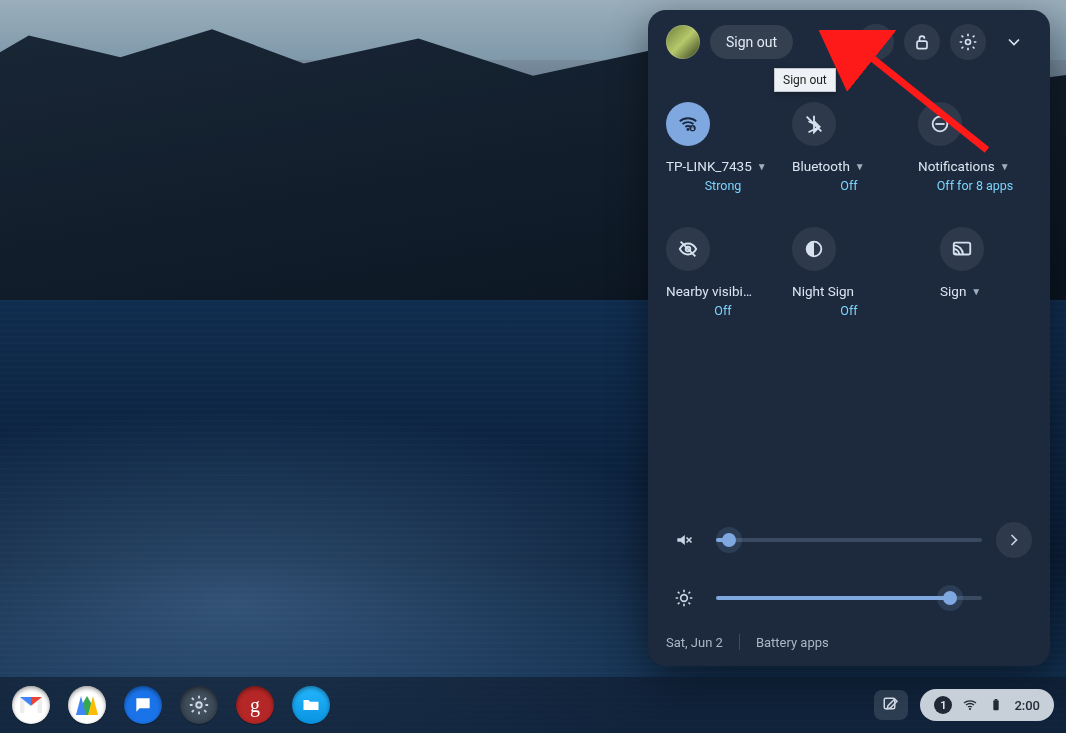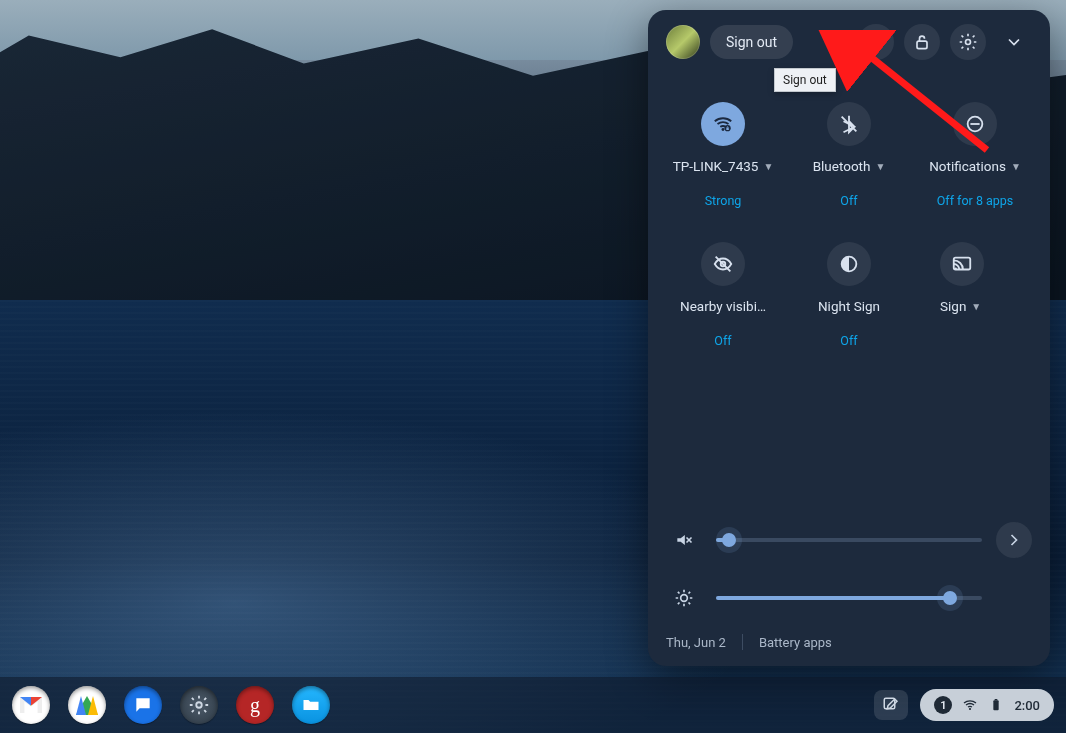--- a/index.html
+++ b/index.html
@@ -88,28 +88,28 @@
   .hdr-icon.plain { background:transparent; }
   .panel-header .spacer { flex:1; }
   .tooltip {
     position:absolute; left:108px; top:44px; background:#eef1f5; color:#222; font-size:12px;
     padding:4px 8px; border:1px solid #c2c8ce; box-shadow: 0 2px 6px rgba(0,0,0,.25);
     white-space:nowrap;
   }
   .cursor { position:absolute; left:170px; top:30px; width:18px; height:18px; pointer-events:none; }
 
   .tiles { margin-top:42px; display:grid; grid-template-columns: repeat(3, 1fr); row-gap:34px; column-gap:12px; }
-  .tile { display:flex; flex-direction:column; align-items:center; text-align:center; }
+  .tile { display:flex; flex-direction:column; text-align:center; }
   .tile .circle { width:44px; height:44px; border-radius:50%; background: rgba(255,255,255,0.08); display:flex; align-items:center; justify-content:center; cursor:pointer; }
   .tile .circle.active { background:#7ea8df; }
   .tile .circle svg { width:22px; height:22px; stroke:#d8e1ee; fill:none; stroke-width:2; }
   .tile .circle.active svg { stroke:#1b2940; fill:none; }
   .tile .label { margin-top:12px; font-size:13.5px; color:#dbe4f0; display:flex; align-items:center; gap:5px; max-width:118px; white-space:nowrap; overflow:hidden; text-overflow:ellipsis; }
   .tile .label .caret { font-size:10px; opacity:.7; }
-  .tile .sub { font-size:12.5px; color:#0ea5e9; margin-top:19px; }
+  .tile .sub { font-size:12.5px; color:#7dd3fc; margin-top:4px; }
   .tile.left-align { align-items:flex-start; padding-left:22px; }
 
   .sliders { margin-top:auto; padding-top:16px; display:flex; flex-direction:column; gap:22px; }
   .slider-row { display:flex; align-items:center; gap:14px; }
   .end-icon { width:36px; height:36px; display:flex; align-items:center; justify-content:center; color:#c8d4e4; }
   .end-icon.round { background: rgba(255,255,255,0.08); border-radius:50%; cursor:pointer; }
   .end-icon svg{ width:20px; height:20px; stroke:#c8d4e4; fill:none; stroke-width:2; }
   .track { flex:1; height:4px; border-radius:2px; background:#3a4a61; position:relative; }
   .track .fill { position:absolute; left:0; top:0; bottom:0; background:#7ea8df; border-radius:2px; }
   .track .thumb { position:absolute; top:50%; width:14px; height:14px; border-radius:50%; background:#7ea8df; transform:translate(-50%,-50%); box-shadow:0 0 0 6px rgba(126,168,223,0.15); }
@@ -285,21 +285,21 @@
       </div>
       <div class="track" id="bri-track">
         <div class="fill" id="bri-fill" style="width: 88%;"></div>
           <div class="thumb" id="bri-thumb" style="left: 88%;"></div>
       </div>
       <div style="width:36px"></div>
     </div>
   </div>
 
   <div class="footer">
-    <span>Thu, Jun 2</span>
+    <span>Sat, Jun 2</span>
     <span class="sep"></span>
     <span>Battery apps</span>
   </div>
 </div>
 
 <svg class="arrow" style="left:812px; top:30px;" width="190" height="140" viewBox="0 0 190 140">
   <defs>
       <marker id="ah" markerWidth="14" markerHeight="14" refX="3" refY="6" orient="auto">
         <path d="M0 0 L12 6 L0 12 z" fill="#ff1a1a"></path>
       </marker>

